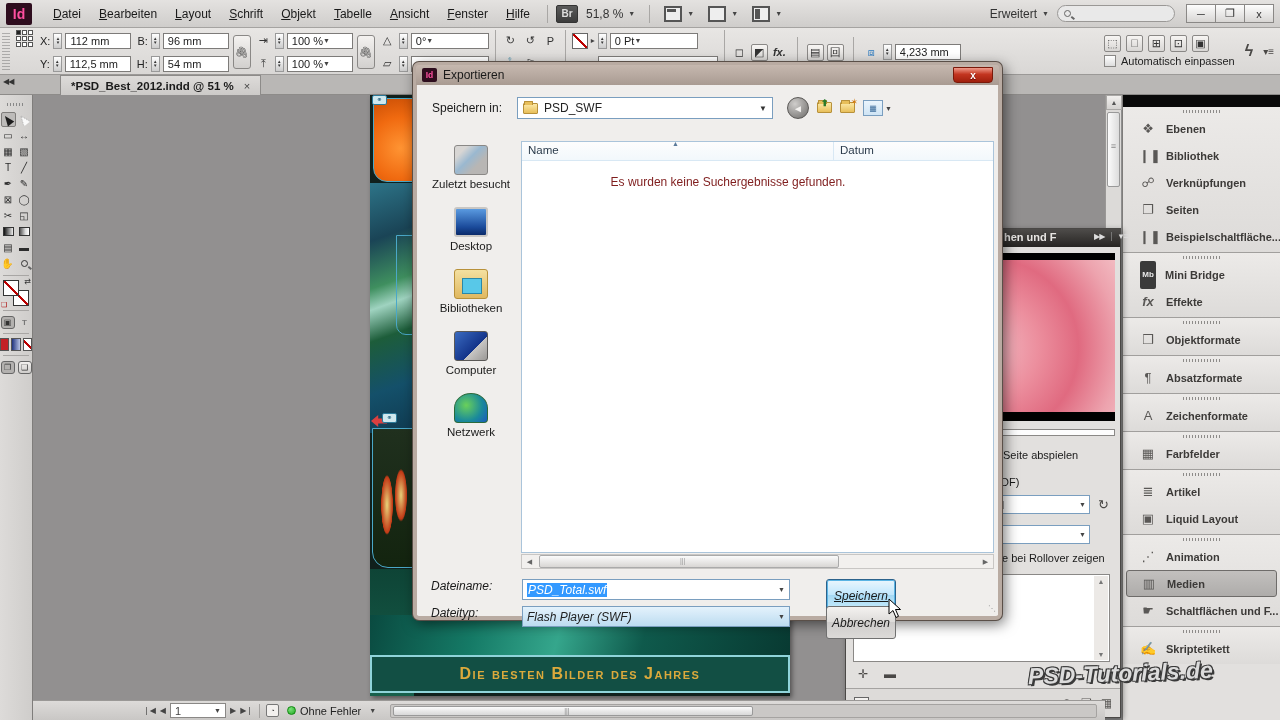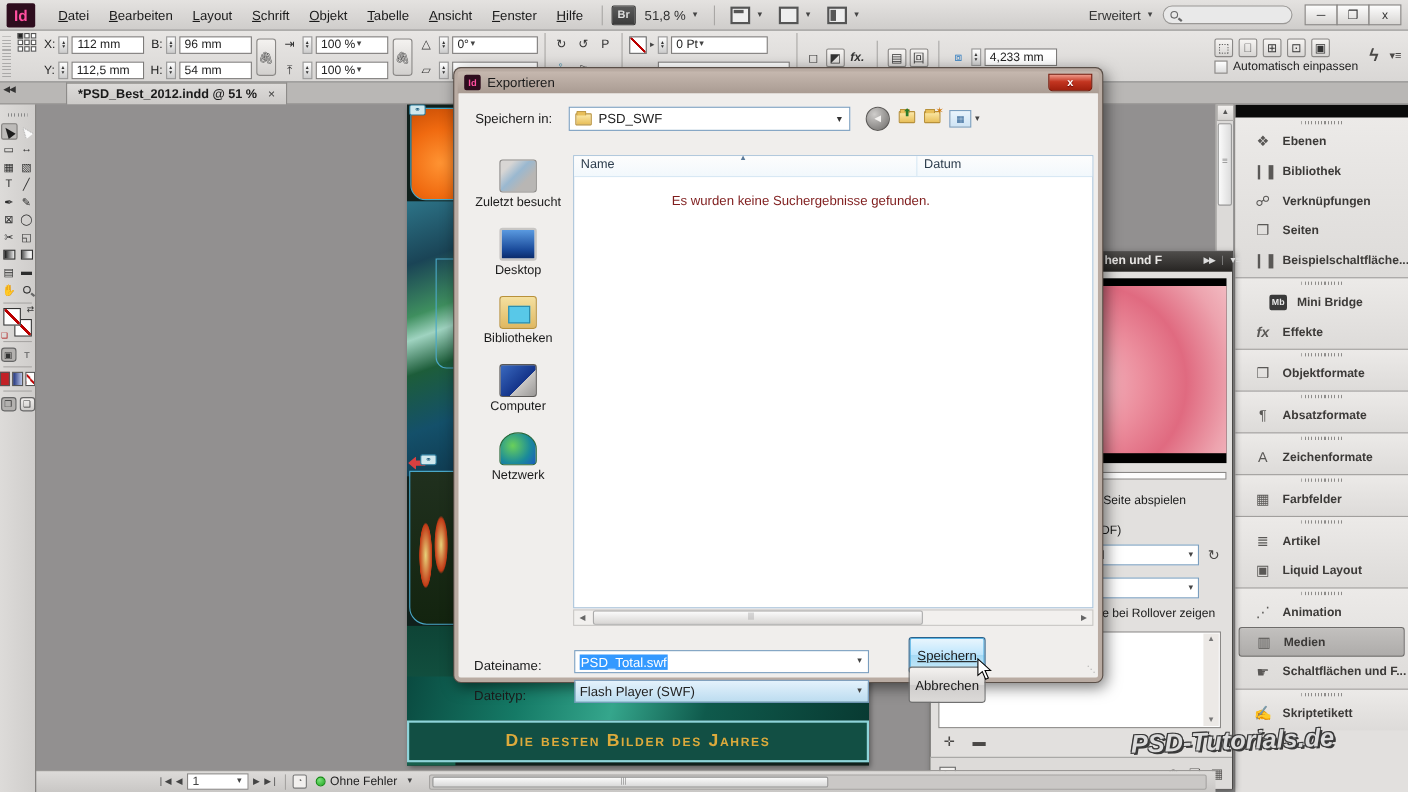--- a/index.html
+++ b/index.html
@@ -131,22 +131,22 @@
   #dock { position:absolute; left:1122px; top:95px; width:158px; height:625px; background:#e2e0de; border-left:1px solid #7f7d7b; overflow:hidden; }
   #dock-topbar { height:12px; background:#0a0a0a; }
   .dock-group { border-top:1px solid #a19f9d; background:linear-gradient(#eceae8,#dddbd9); padding-bottom:2px; }
   .dock-group:first-of-type { border-top:none; }
   .grip-row { height:8px; display:flex; align-items:center; justify-content:center; }
   .grip-dots { width:38px; height:3px; background:repeating-linear-gradient(90deg,#8d8b89 0 1px,transparent 1px 3px); }
   .dock-item { height:27px; display:flex; align-items:center; gap:9px; padding-left:13px; margin:0 3px; border-radius:3px; }
   .dock-item .dicon { width:18px; text-align:center; font-size:13px; color:#5a5856; flex:none; }
   .dock-item .dlabel { font-size:11px; font-weight:bold; color:#3c3a38; white-space:nowrap; }
   .dock-item.selected { background:linear-gradient(#c2c0be,#aeacaa); border:1px solid #6e6c6a; }
-  .mb-icon { width:16px; height:14px; background:#3a3a3a; color:#e8e8e8; font-size:8px; font-weight:bold;
-    display:flex; align-items:center; justify-content:center; border-radius:2px; margin-left:15px; }
+  .mb-icon { width:16px; height:28px; background:#3a3a3a; color:#e8e8e8; font-size:8px; font-weight:bold;
+    display:flex; align-items:center; justify-content:center; border-radius:2px; margin-left:1px; }
   .fx-icon { font-style:italic; font-weight:bold; font-size:12px; color:#4a4846; }
 
   
   #media-panel { position:absolute; left:845px; top:228px; width:276px; height:490px; background:#e2e0de;
     border:1px solid #4a4846; box-shadow:2px 2px 6px rgba(0,0,0,.4); }
   #mp-header { height:18px; background:linear-gradient(#4e4c4a,#262422); display:flex; align-items:center; color:#e6e4e2; }
   #mp-tabtext { position:absolute; left:158px; top:2px; font-size:11px; font-weight:bold; color:#e8e6e4; }
   #mp-header-icons { position:absolute; left:248px; top:2px; display:flex; gap:6px; align-items:center; font-size:9px; color:#ddd; }
   #mp-video { position:absolute; left:7px; top:24px; width:262px; height:168px; background:#000; }
   #mp-rose { position:absolute; left:0px; top:7px; width:262px; height:152px;
@@ -229,21 +229,21 @@
   .place { display:flex; flex-direction:column; align-items:center; gap:3px; }
   .place .plabel { font-size:11.5px; color:#1a1a1a; }
   .picon { width:34px; height:30px; border-radius:3px; }
   .picon.recent-places-icon { background:linear-gradient(135deg,#d8d6d4 20%,#9ab8d0 45%,#b8b6b4 70%); border:1px solid #8a8886; }
   .picon.desktop-icon { background:linear-gradient(#5a9ae0,#1a4a9a 70%,#0a2a6a); border:2px solid #c8c6c4; border-radius:3px; }
   .picon.libraries-icon { background:linear-gradient(#f4e0a0,#e0b860); border:1px solid #b8913a; position:relative; }
   .picon.libraries-icon::after { content:""; position:absolute; left:7px; top:8px; width:18px; height:14px; background:#58c8e8; border:1px solid #2a88a8; }
   .picon.computer-icon { background:linear-gradient(135deg,#3a6ac0,#14348a 60%,#c8c6c4 61%,#9a9896); border:1px solid #5a5856; }
   .picon.network-icon { background:radial-gradient(circle at 35% 40%,#6ad05a,#1a8a9a 60%,#1a5ac0); border:1px solid #2a6a3a; border-radius:50% 50% 4px 4px; }
   
-  .file-row { position:absolute; left:0; display:flex; align-items:flex-end; }
+  .file-row { position:absolute; left:0; display:flex; align-items:flex-start;font-style:italic; }
   .file-label { width:105px; padding-left:14px; font-size:12px; color:#1a1a1a; }
   .file-combo { width:268px; height:21px; border:1px solid #7a9ebf; background:#fff; display:flex; align-items:center;
     justify-content:space-between; padding:0 4px; font-size:12px; }
   .file-combo.type { background:linear-gradient(#e4f2fc,#bcdcf0); }
   .sel-text { background:#3399ff; color:#fff; padding:0 1px; }
   .dlg-btn { width:70px; height:33px; margin-left:36px; font-size:12px; color:#1a1a1a;
     border:1px solid #707070; border-radius:3px; background:linear-gradient(#f4f2f0,#dcdad8 50%,#cecccb 50%,#dcdad8);
     display:flex; align-items:center; justify-content:center; }
   .dlg-btn.default { border:1px solid #2c628b; background:linear-gradient(#eaf6fd,#bee6fd 50%,#a6d9f4 50%,#c9ecfb);
     box-shadow:0 0 0 1px #5ab4e4 inset; }

